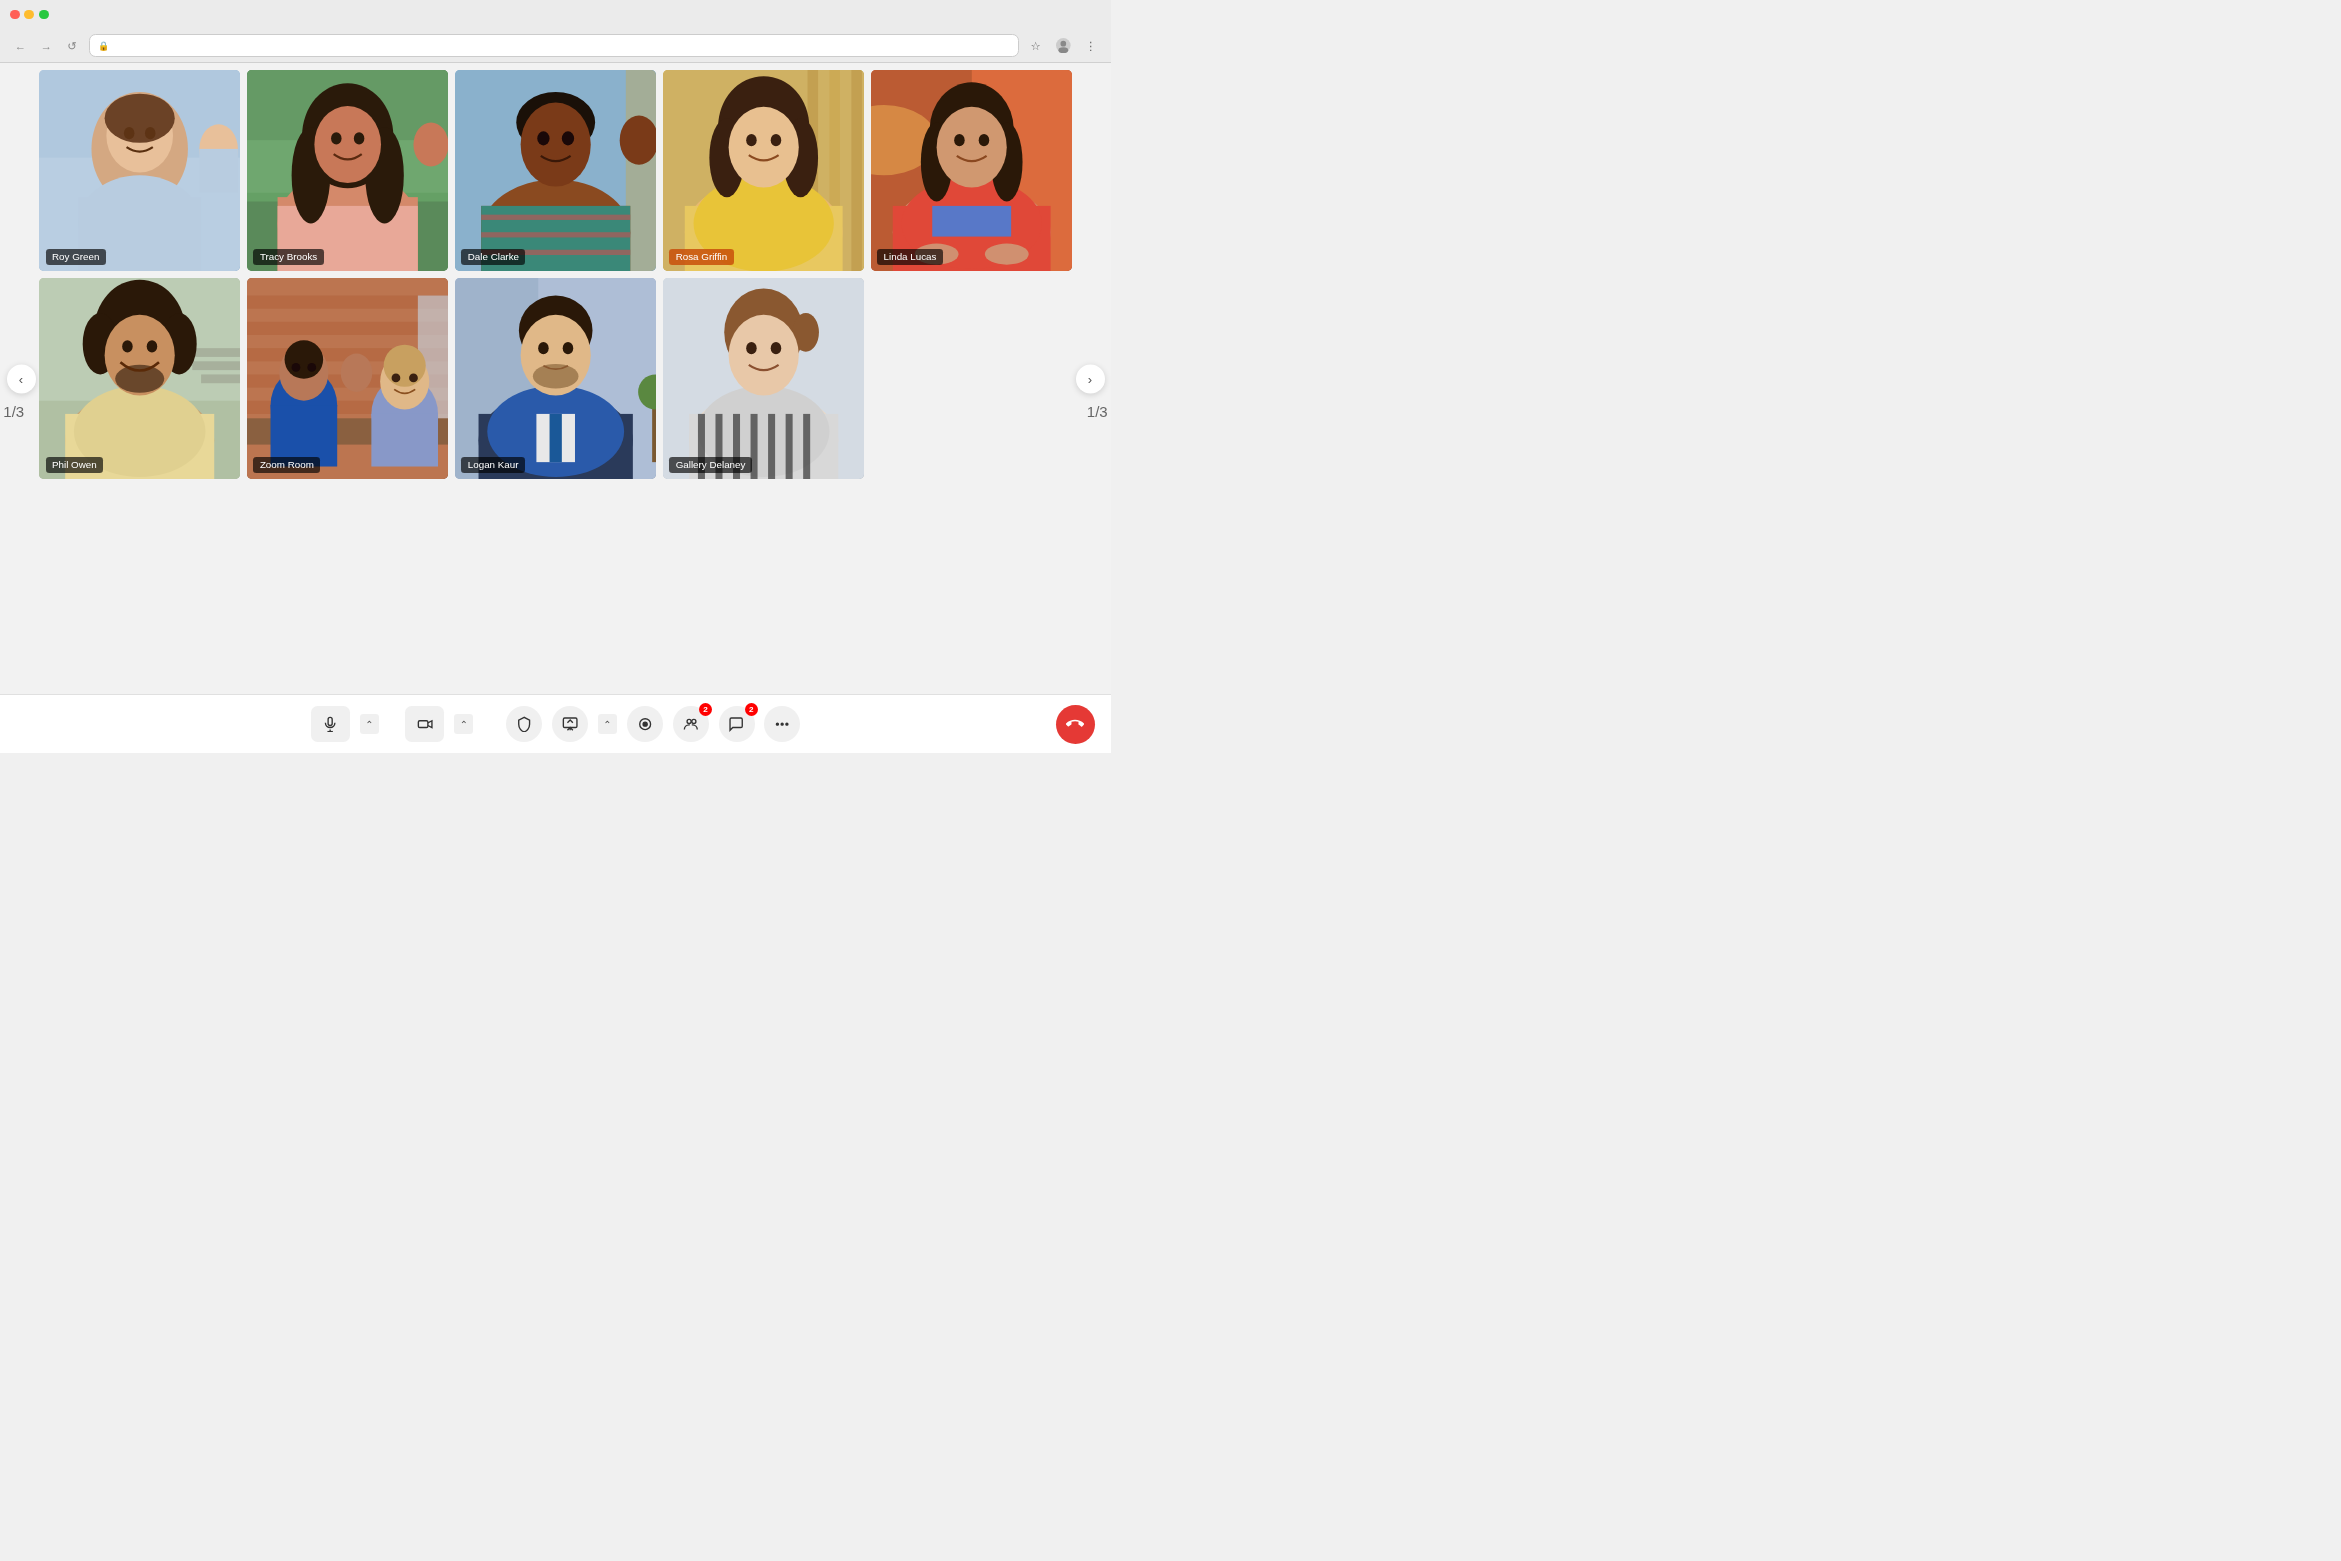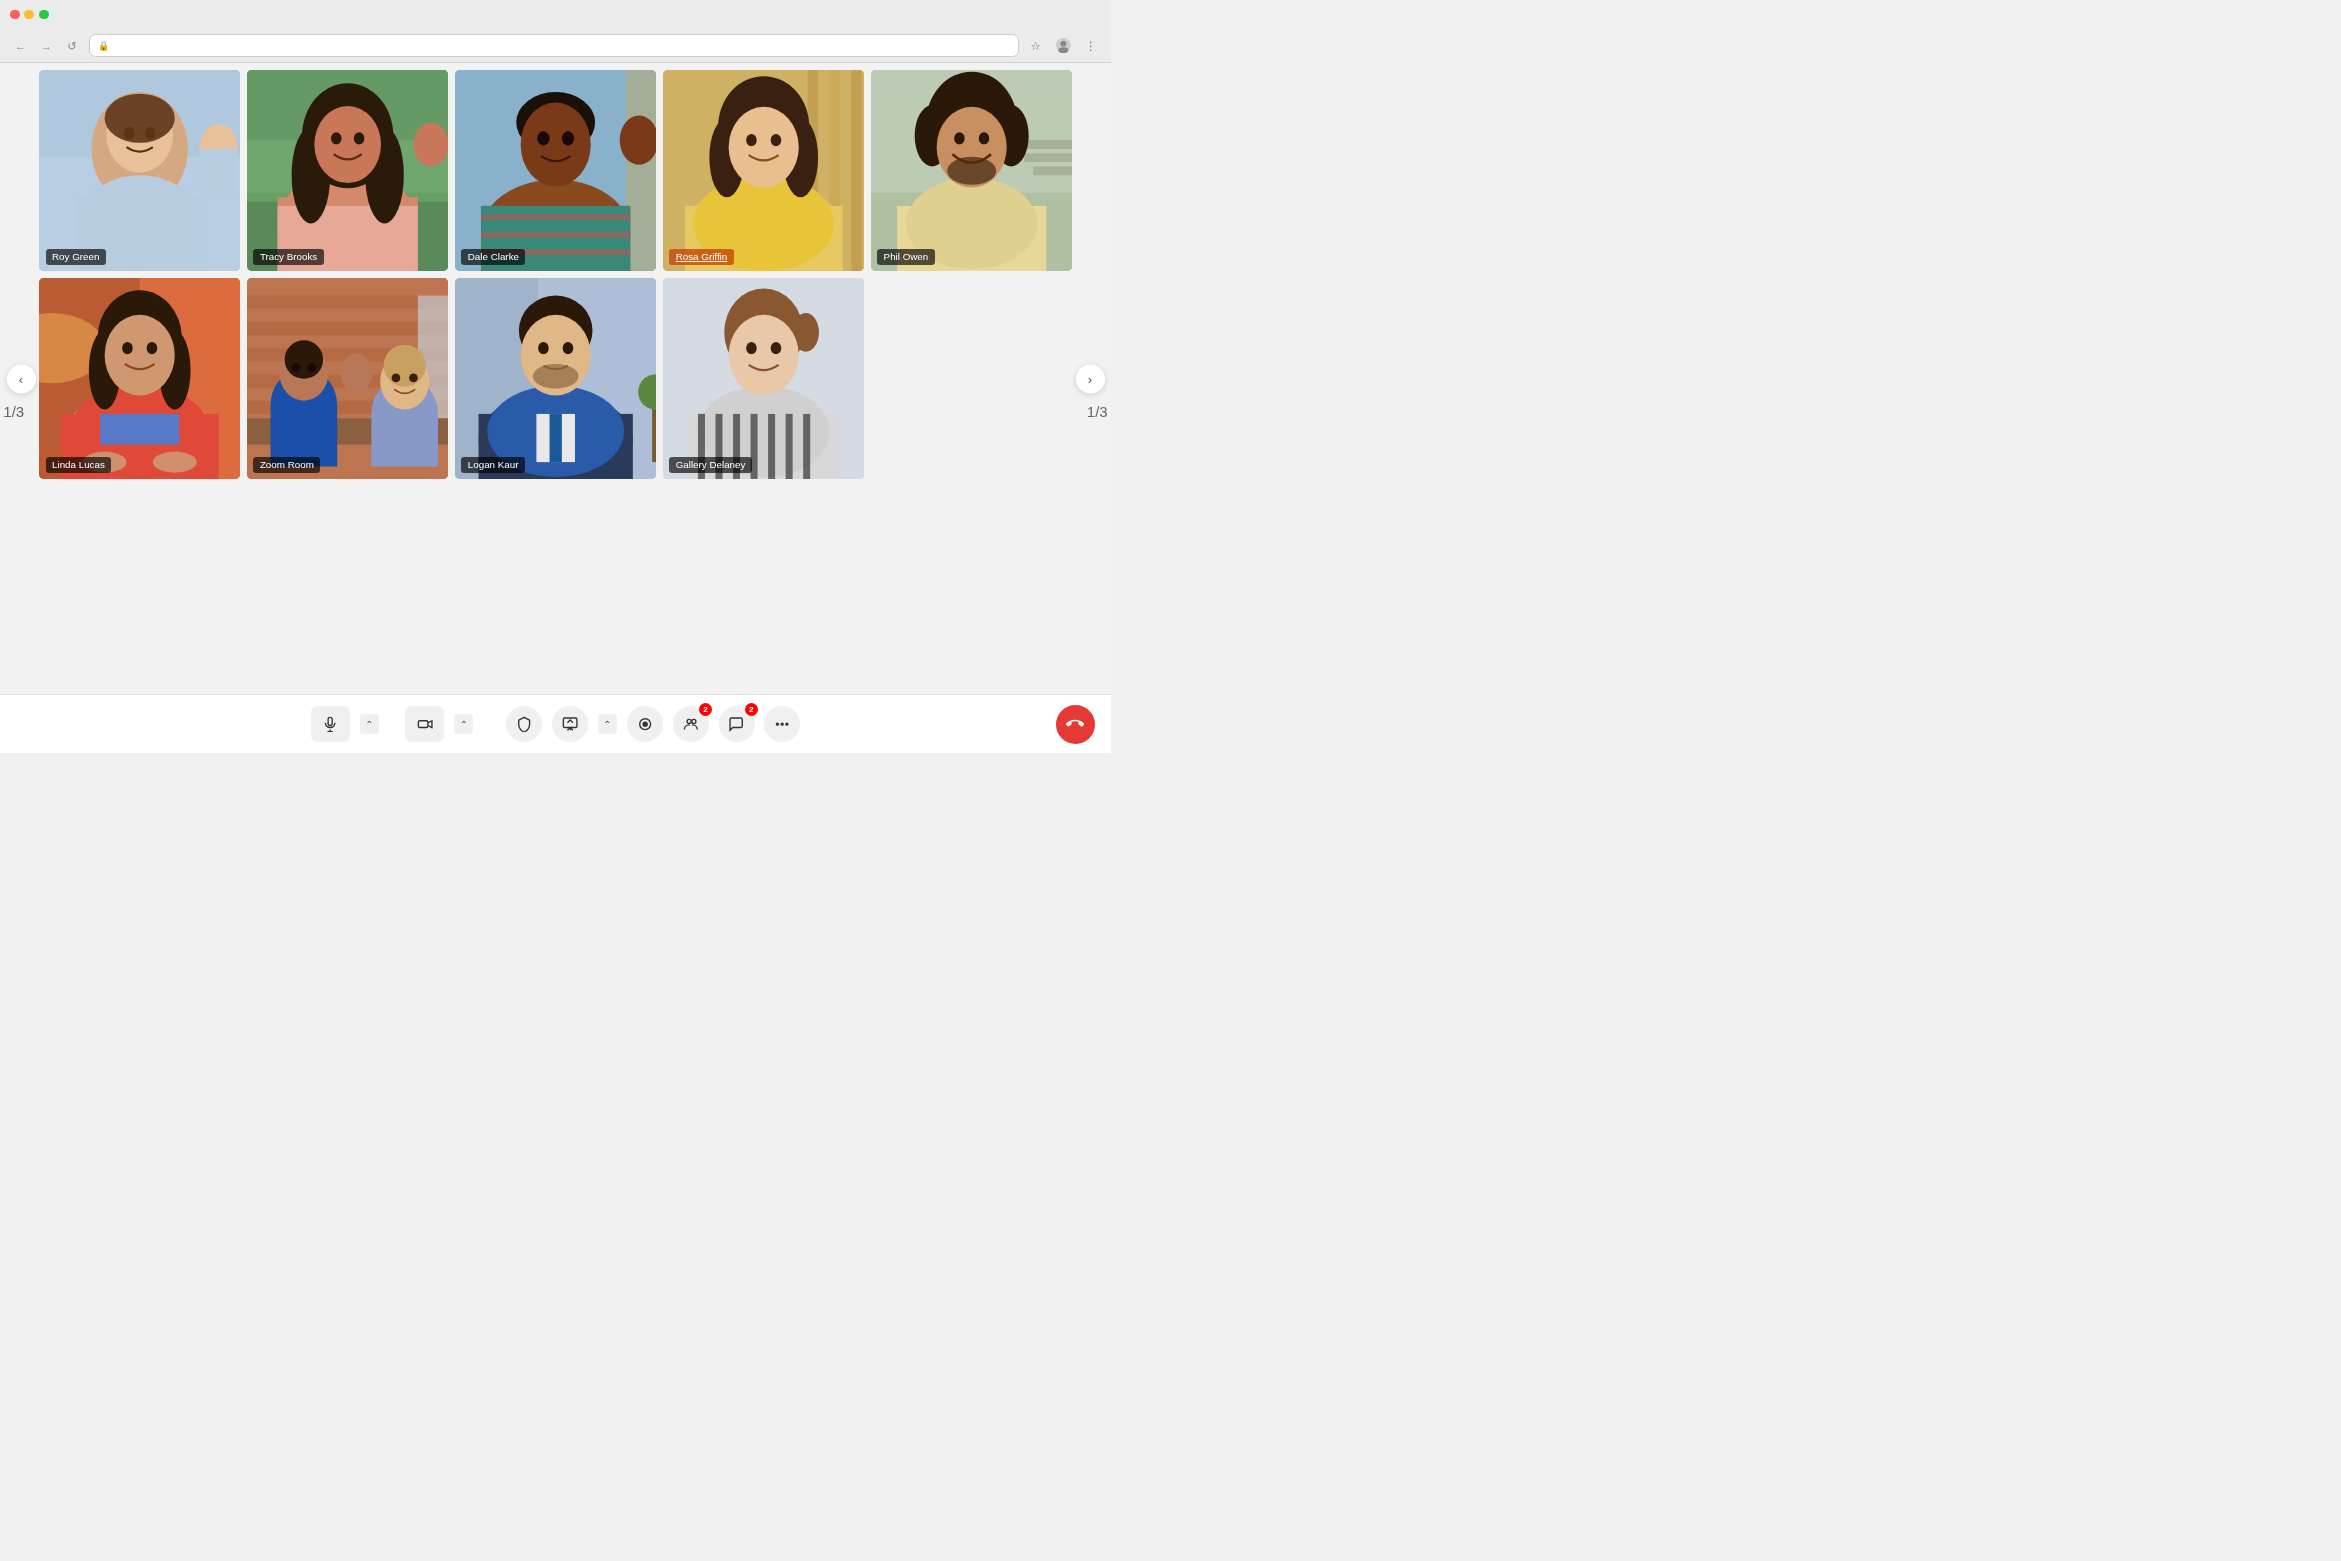--- a/index.html
+++ b/index.html
@@ -33,21 +33,21 @@
     .meeting-title { font-size: 13px; font-weight: 500; color: #1a1a1a; }
     .gallery-view-btn { position: absolute; right: 16.3px; display: flex; align-items: center; gap: 6.5px; font-size: 11.4px; color: #333; cursor: pointer; }
     .gallery-icon { display: grid; grid-template-columns: repeat(3,4.9px); gap: 1.6px; }
     .gallery-dot { width: 4.9px; height: 4.9px; background: #333; border-radius: 0.8px; }
 
     
     .gallery-container { flex: 1; display: flex; align-items: center; position: relative; padding: 6.5px 39px; gap: 6.5px; }
     .gallery-grid { display: grid; grid-template-columns: repeat(5, 1fr); grid-template-rows: repeat(3, 1fr); gap: 6.5px; flex: 1; height: 100%; }
     .video-tile { position: relative; background: #333; border-radius: 4.9px; overflow: hidden; }
     .participant-name { position: absolute; bottom: 6.5px; left: 6.5px; background: rgba(0,0,0,0.65); color: white; font-size: 9.8px; padding: 2.4px 6.5px; border-radius: 3.3px; font-weight: 500; }
-    .participant-name.orange { background: rgba(200, 80, 10, 0.85); text-decoration: underline; }
+    .participant-name.orange { background: rgba(200, 80, 10, 0.85); }
 
     
     .nav-arrow { position: absolute; top: 50%; transform: translateY(-50%); width: 29px; height: 29px; background: white; border-radius: 50%; display: flex; align-items: center; justify-content: center; box-shadow: 0 1.6px 6.5px rgba(0,0,0,0.15); cursor: pointer; color: #555; font-size: 13px; }
     .nav-arrow.left { left: 6.5px; }
     .nav-arrow.right { right: 6.5px; }
     .page-indicator { position: absolute; font-size: 15px; color: #666; top: 50%; transform: translateY(24.4px); }
     .page-indicator.left { left: 3.3px; }
     .page-indicator.right { right: 3.3px; }
 
     
@@ -232,20 +232,53 @@
           <ellipse cx="200" cy="88" rx="40" ry="46" fill="#e8c090"></ellipse>
 
           <ellipse cx="186" cy="80" rx="6" ry="7" fill="#3a2010"></ellipse>
           <ellipse cx="214" cy="80" rx="6" ry="7" fill="#3a2010"></ellipse>
 
           <path d="M183 97 Q200 109 217 97" stroke="#8a4a20" stroke-width="2.5" fill="none"></path>
         </svg>
         <div class="participant-name orange">Rosa Griffin</div>
       </div>
 
+      <div class="video-tile tile-6">
+        <svg class="video-content" viewBox="0 0 400 230" preserveAspectRatio="xMidYMid slice">
+          <rect width="400" height="230" fill="#c06038"></rect>
+
+          <rect x="200" y="0" width="200" height="230" fill="#e87040" opacity="0.7"></rect>
+          <rect x="0" y="0" width="200" height="230" fill="#b85830" opacity="0.6"></rect>
+
+          <ellipse cx="100" cy="80" rx="60" ry="40" fill="#ffcc60" opacity="0.4"></ellipse>
+
+          <ellipse cx="200" cy="185" rx="90" ry="55" fill="#d09070"></ellipse>
+          <rect x="110" y="155" width="180" height="75" fill="#e04838"></rect>
+
+          <ellipse cx="200" cy="175" rx="80" ry="52" fill="#e04838"></ellipse>
+
+          <rect x="155" y="155" width="90" height="35" fill="#5878c8"></rect>
+
+          <ellipse cx="200" cy="68" rx="48" ry="54" fill="#2a1808"></ellipse>
+          <ellipse cx="160" cy="105" rx="18" ry="45" fill="#2a1808"></ellipse>
+          <ellipse cx="240" cy="105" rx="18" ry="45" fill="#2a1808"></ellipse>
+
+          <ellipse cx="200" cy="88" rx="40" ry="46" fill="#d09870"></ellipse>
+
+          <ellipse cx="186" cy="80" rx="6" ry="7" fill="#2a1808"></ellipse>
+          <ellipse cx="214" cy="80" rx="6" ry="7" fill="#2a1808"></ellipse>
+
+          <path d="M183 98 Q200 110 217 98" stroke="#8a4820" stroke-width="2.5" fill="none"></path>
+
+          <ellipse cx="160" cy="210" rx="25" ry="12" fill="#d09070"></ellipse>
+          <ellipse cx="240" cy="210" rx="25" ry="12" fill="#d09070"></ellipse>
+        </svg>
+        <div class="participant-name">Linda Lucas</div>
+      </div>
+
       <div class="video-tile tile-5">
         <svg class="video-content" viewBox="0 0 400 230" preserveAspectRatio="xMidYMid slice">
           <rect width="400" height="230" fill="#b0c0a8"></rect>
 
           <rect x="0" y="0" width="400" height="230" fill="#c8d8c0" opacity="0.5"></rect>
           <rect x="0" y="140" width="400" height="90" fill="#a8b898" opacity="0.6"></rect>
 
           <rect x="250" y="80" width="150" height="10" fill="#888878" opacity="0.4"></rect>
           <rect x="260" y="95" width="140" height="10" fill="#888878" opacity="0.4"></rect>
           <rect x="270" y="110" width="130" height="10" fill="#888878" opacity="0.4"></rect>
@@ -262,53 +295,20 @@
           <ellipse cx="200" cy="88" rx="40" ry="46" fill="#c89060"></ellipse>
 
           <ellipse cx="200" cy="115" rx="28" ry="16" fill="#2a1808" opacity="0.6"></ellipse>
 
           <ellipse cx="186" cy="78" rx="6" ry="7" fill="#2a1808"></ellipse>
           <ellipse cx="214" cy="78" rx="6" ry="7" fill="#2a1808"></ellipse>
 
           <path d="M178 96 Q200 115 222 96" stroke="#5a2a08" stroke-width="3" fill="none"></path>
         </svg>
         <div class="participant-name">Phil Owen</div>
-      </div>
-
-      <div class="video-tile tile-6">
-        <svg class="video-content" viewBox="0 0 400 230" preserveAspectRatio="xMidYMid slice">
-          <rect width="400" height="230" fill="#c06038"></rect>
-
-          <rect x="200" y="0" width="200" height="230" fill="#e87040" opacity="0.7"></rect>
-          <rect x="0" y="0" width="200" height="230" fill="#b85830" opacity="0.6"></rect>
-
-          <ellipse cx="100" cy="80" rx="60" ry="40" fill="#ffcc60" opacity="0.4"></ellipse>
-
-          <ellipse cx="200" cy="185" rx="90" ry="55" fill="#d09070"></ellipse>
-          <rect x="110" y="155" width="180" height="75" fill="#e04838"></rect>
-
-          <ellipse cx="200" cy="175" rx="80" ry="52" fill="#e04838"></ellipse>
-
-          <rect x="155" y="155" width="90" height="35" fill="#5878c8"></rect>
-
-          <ellipse cx="200" cy="68" rx="48" ry="54" fill="#2a1808"></ellipse>
-          <ellipse cx="160" cy="105" rx="18" ry="45" fill="#2a1808"></ellipse>
-          <ellipse cx="240" cy="105" rx="18" ry="45" fill="#2a1808"></ellipse>
-
-          <ellipse cx="200" cy="88" rx="40" ry="46" fill="#d09870"></ellipse>
-
-          <ellipse cx="186" cy="80" rx="6" ry="7" fill="#2a1808"></ellipse>
-          <ellipse cx="214" cy="80" rx="6" ry="7" fill="#2a1808"></ellipse>
-
-          <path d="M183 98 Q200 110 217 98" stroke="#8a4820" stroke-width="2.5" fill="none"></path>
-
-          <ellipse cx="160" cy="210" rx="25" ry="12" fill="#d09070"></ellipse>
-          <ellipse cx="240" cy="210" rx="25" ry="12" fill="#d09070"></ellipse>
-        </svg>
-        <div class="participant-name">Linda Lucas</div>
       </div>
 
       <div class="video-tile tile-8">
         <svg class="video-content" viewBox="0 0 400 230" preserveAspectRatio="xMidYMid slice">
           <rect width="400" height="230" fill="#a07050"></rect>
 
           <rect x="0" y="0" width="400" height="230" fill="#c87850" opacity="0.7"></rect>
 
           <rect x="0" y="20" width="400" height="15" fill="#b06038" opacity="0.5"></rect>
           <rect x="0" y="50" width="400" height="15" fill="#b06038" opacity="0.5"></rect>

